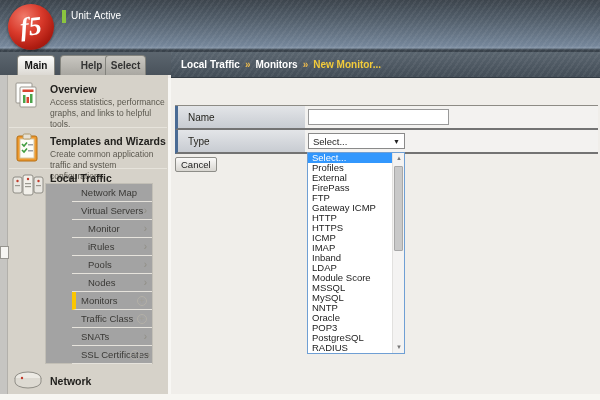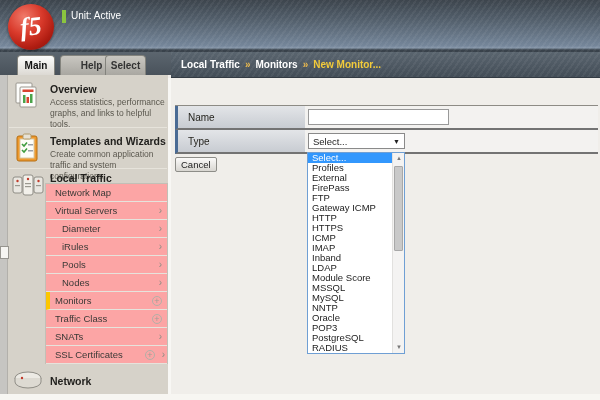--- a/index.html
+++ b/index.html
@@ -53,22 +53,22 @@
     background:#c6c5c2; border-right:1px solid #b2b0ab; }
   #resize-handle { position:absolute; left:0px; top:171px; width:9px; height:13px;
     background:#f6f5f2; border:1px solid #97958f; }
   .side-section-title { position:absolute; left:50px; font-size:10.5px; font-weight:bold; color:#22211e; }
   .side-desc { position:absolute; left:50px; width:116px; font-size:8.5px; color:#5b584f; line-height:1.3; }
   .side-divider { position:absolute; left:9px; width:158px; height:1px; background:#c2beb4;
     border-bottom:1px solid #e6e3db; }
   .side-icon { position:absolute; }
 
   
-  #menu-panel { position:absolute; left:45px; top:108px; width:123px; height:181px;
-    background:#fca5a5; border:1px solid #c2bfb6; }
+  #menu-panel { position:absolute; left:45px; top:108px; width:108px; height:181px;
+    background:#a3a3a3; border:1px solid #c2bfb6;padding-left:26px; }
   .menu-row { position:relative; height:18px; border-bottom:1px solid #e6e3dc;
     display:flex; align-items:center; padding-left:9px; cursor:pointer; }
   .menu-row.indent { padding-left:16px; }
   .menu-row.selected { border-left:4px solid #fcc600; padding-left:5px; }
   .menu-label { font-size:9.5px; color:#3a3936; }
   .chevron-icon { position:absolute; right:5px; top:3px; color:#8f8d84; font-size:10px; }
   .chevron-icon::before { content:'\203A'; }
   .plus-icon { position:absolute; right:5px; top:3.5px; width:10px; height:10px;
     border:1px solid #b3b0a7; border-radius:50%; color:#a19e95; font-size:9px;
     line-height:8px; text-align:center; }
@@ -199,21 +199,21 @@
 
     <div id="menu-panel">
       <div class="menu-row">
         <span class="menu-label">Network Map</span>
       </div>
       <div class="menu-row">
         <span class="menu-label">Virtual Servers</span>
         <span class="chevron-icon"></span>
       </div>
       <div class="menu-row indent">
-        <span class="menu-label">Diameter</span>
+        <span class="menu-label">Monitor</span>
         <span class="chevron-icon"></span>
       </div>
       <div class="menu-row indent">
         <span class="menu-label">iRules</span>
         <span class="chevron-icon"></span>
       </div>
       <div class="menu-row indent">
         <span class="menu-label">Pools</span>
         <span class="chevron-icon"></span>
       </div>

